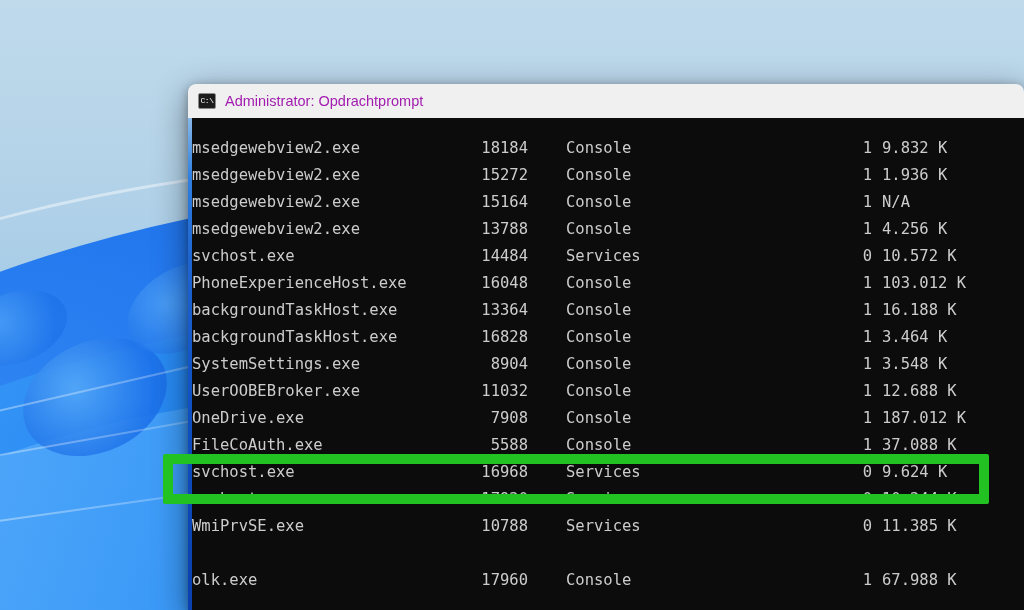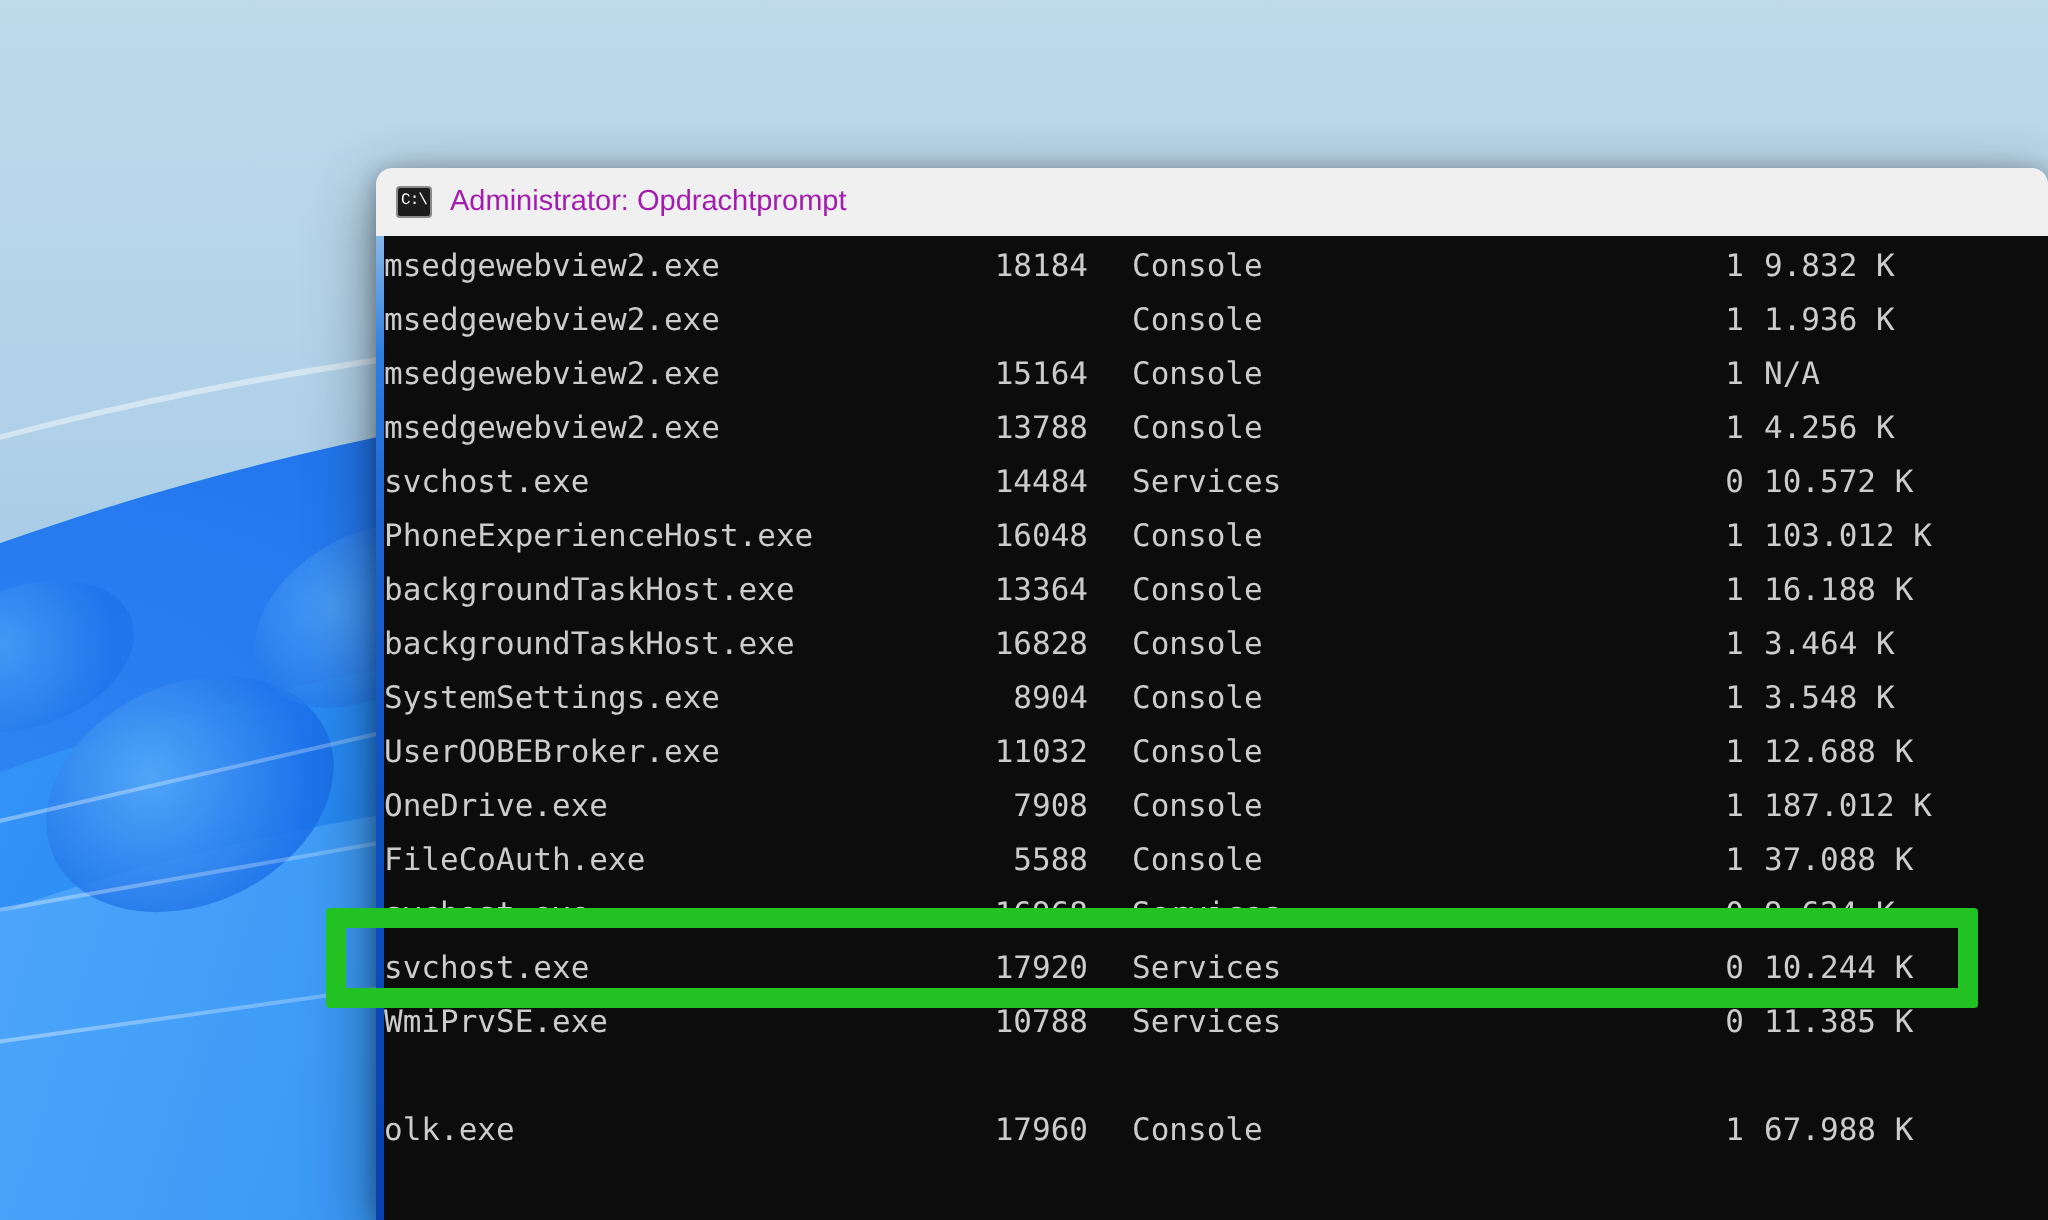--- a/index.html
+++ b/index.html
@@ -109,29 +109,29 @@
     position:absolute; left:0; top:0; width:4px; height:100%;
     background:linear-gradient(180deg,#86b8e8 0%,#2f7fe0 12%,#1e63cf 30%,#0f4fc0 60%,#0a3fae 100%);
   }
   #term {
     position:absolute;
     left:4px; top:0; right:0; bottom:0;
     font-family:"DejaVu Sans Mono", "Liberation Mono", monospace;
     font-size:15.5px;
     line-height:27px;
     color:#ccc;
-    padding-top:2px;
+    padding-top:17px;
   }
   .row {
     height:27px;
     position:relative;
     white-space:pre;
   }
   .c-name  { position:absolute; left:0px;   }
-  .c-pid   { position:absolute; left:246px; width:106px; text-align:right; }
+  .c-pid   { position:absolute; left:230px; width:106px; text-align:right; }
   .c-sess  { position:absolute; left:374px; }
   .c-snum  { position:absolute; left:560px; width:120px; text-align:right; }
   .c-mem   { position:absolute; left:690px; width:86px;  text-align:left; }
 
   
   #highlight-box {
     position:absolute;
     left:163px; top:454px;
     width:826px; height:50px;
     border:10px solid #22c222;
@@ -160,21 +160,21 @@
 
   <div id="title-bar">
     <div id="title-icon">C:\</div>
     <div id="title-text">Administrator: Opdrachtprompt</div>
   </div>
 
   <div id="console-body">
     <div id="scroll-strip"></div>
     <div id="term">
         <div class="row"><span class="c-name">msedgewebview2.exe</span><span class="c-pid">18184</span><span class="c-sess">Console</span><span class="c-snum">1</span><span class="c-mem">9.832 K</span></div>
-        <div class="row"><span class="c-name">msedgewebview2.exe</span><span class="c-sess">Console</span><span class="c-snum">1</span><span class="c-mem">1.936 K</span></div>
+        <div class="row"><span class="c-name">msedgewebview2.exe</span><span class="c-pid">15272</span><span class="c-sess">Console</span><span class="c-snum">1</span><span class="c-mem">1.936 K</span></div>
         <div class="row"><span class="c-name">msedgewebview2.exe</span><span class="c-pid">15164</span><span class="c-sess">Console</span><span class="c-snum">1</span><span class="c-mem">N/A</span></div>
         <div class="row"><span class="c-name">msedgewebview2.exe</span><span class="c-pid">13788</span><span class="c-sess">Console</span><span class="c-snum">1</span><span class="c-mem">4.256 K</span></div>
         <div class="row"><span class="c-name">svchost.exe</span><span class="c-pid">14484</span><span class="c-sess">Services</span><span class="c-snum">0</span><span class="c-mem">10.572 K</span></div>
         <div class="row"><span class="c-name">PhoneExperienceHost.exe</span><span class="c-pid">16048</span><span class="c-sess">Console</span><span class="c-snum">1</span><span class="c-mem">103.012 K</span></div>
         <div class="row"><span class="c-name">backgroundTaskHost.exe</span><span class="c-pid">13364</span><span class="c-sess">Console</span><span class="c-snum">1</span><span class="c-mem">16.188 K</span></div>
         <div class="row"><span class="c-name">backgroundTaskHost.exe</span><span class="c-pid">16828</span><span class="c-sess">Console</span><span class="c-snum">1</span><span class="c-mem">3.464 K</span></div>
         <div class="row"><span class="c-name">SystemSettings.exe</span><span class="c-pid">8904</span><span class="c-sess">Console</span><span class="c-snum">1</span><span class="c-mem">3.548 K</span></div>
         <div class="row"><span class="c-name">UserOOBEBroker.exe</span><span class="c-pid">11032</span><span class="c-sess">Console</span><span class="c-snum">1</span><span class="c-mem">12.688 K</span></div>
         <div class="row"><span class="c-name">OneDrive.exe</span><span class="c-pid">7908</span><span class="c-sess">Console</span><span class="c-snum">1</span><span class="c-mem">187.012 K</span></div>
         <div class="row"><span class="c-name">FileCoAuth.exe</span><span class="c-pid">5588</span><span class="c-sess">Console</span><span class="c-snum">1</span><span class="c-mem">37.088 K</span></div>

